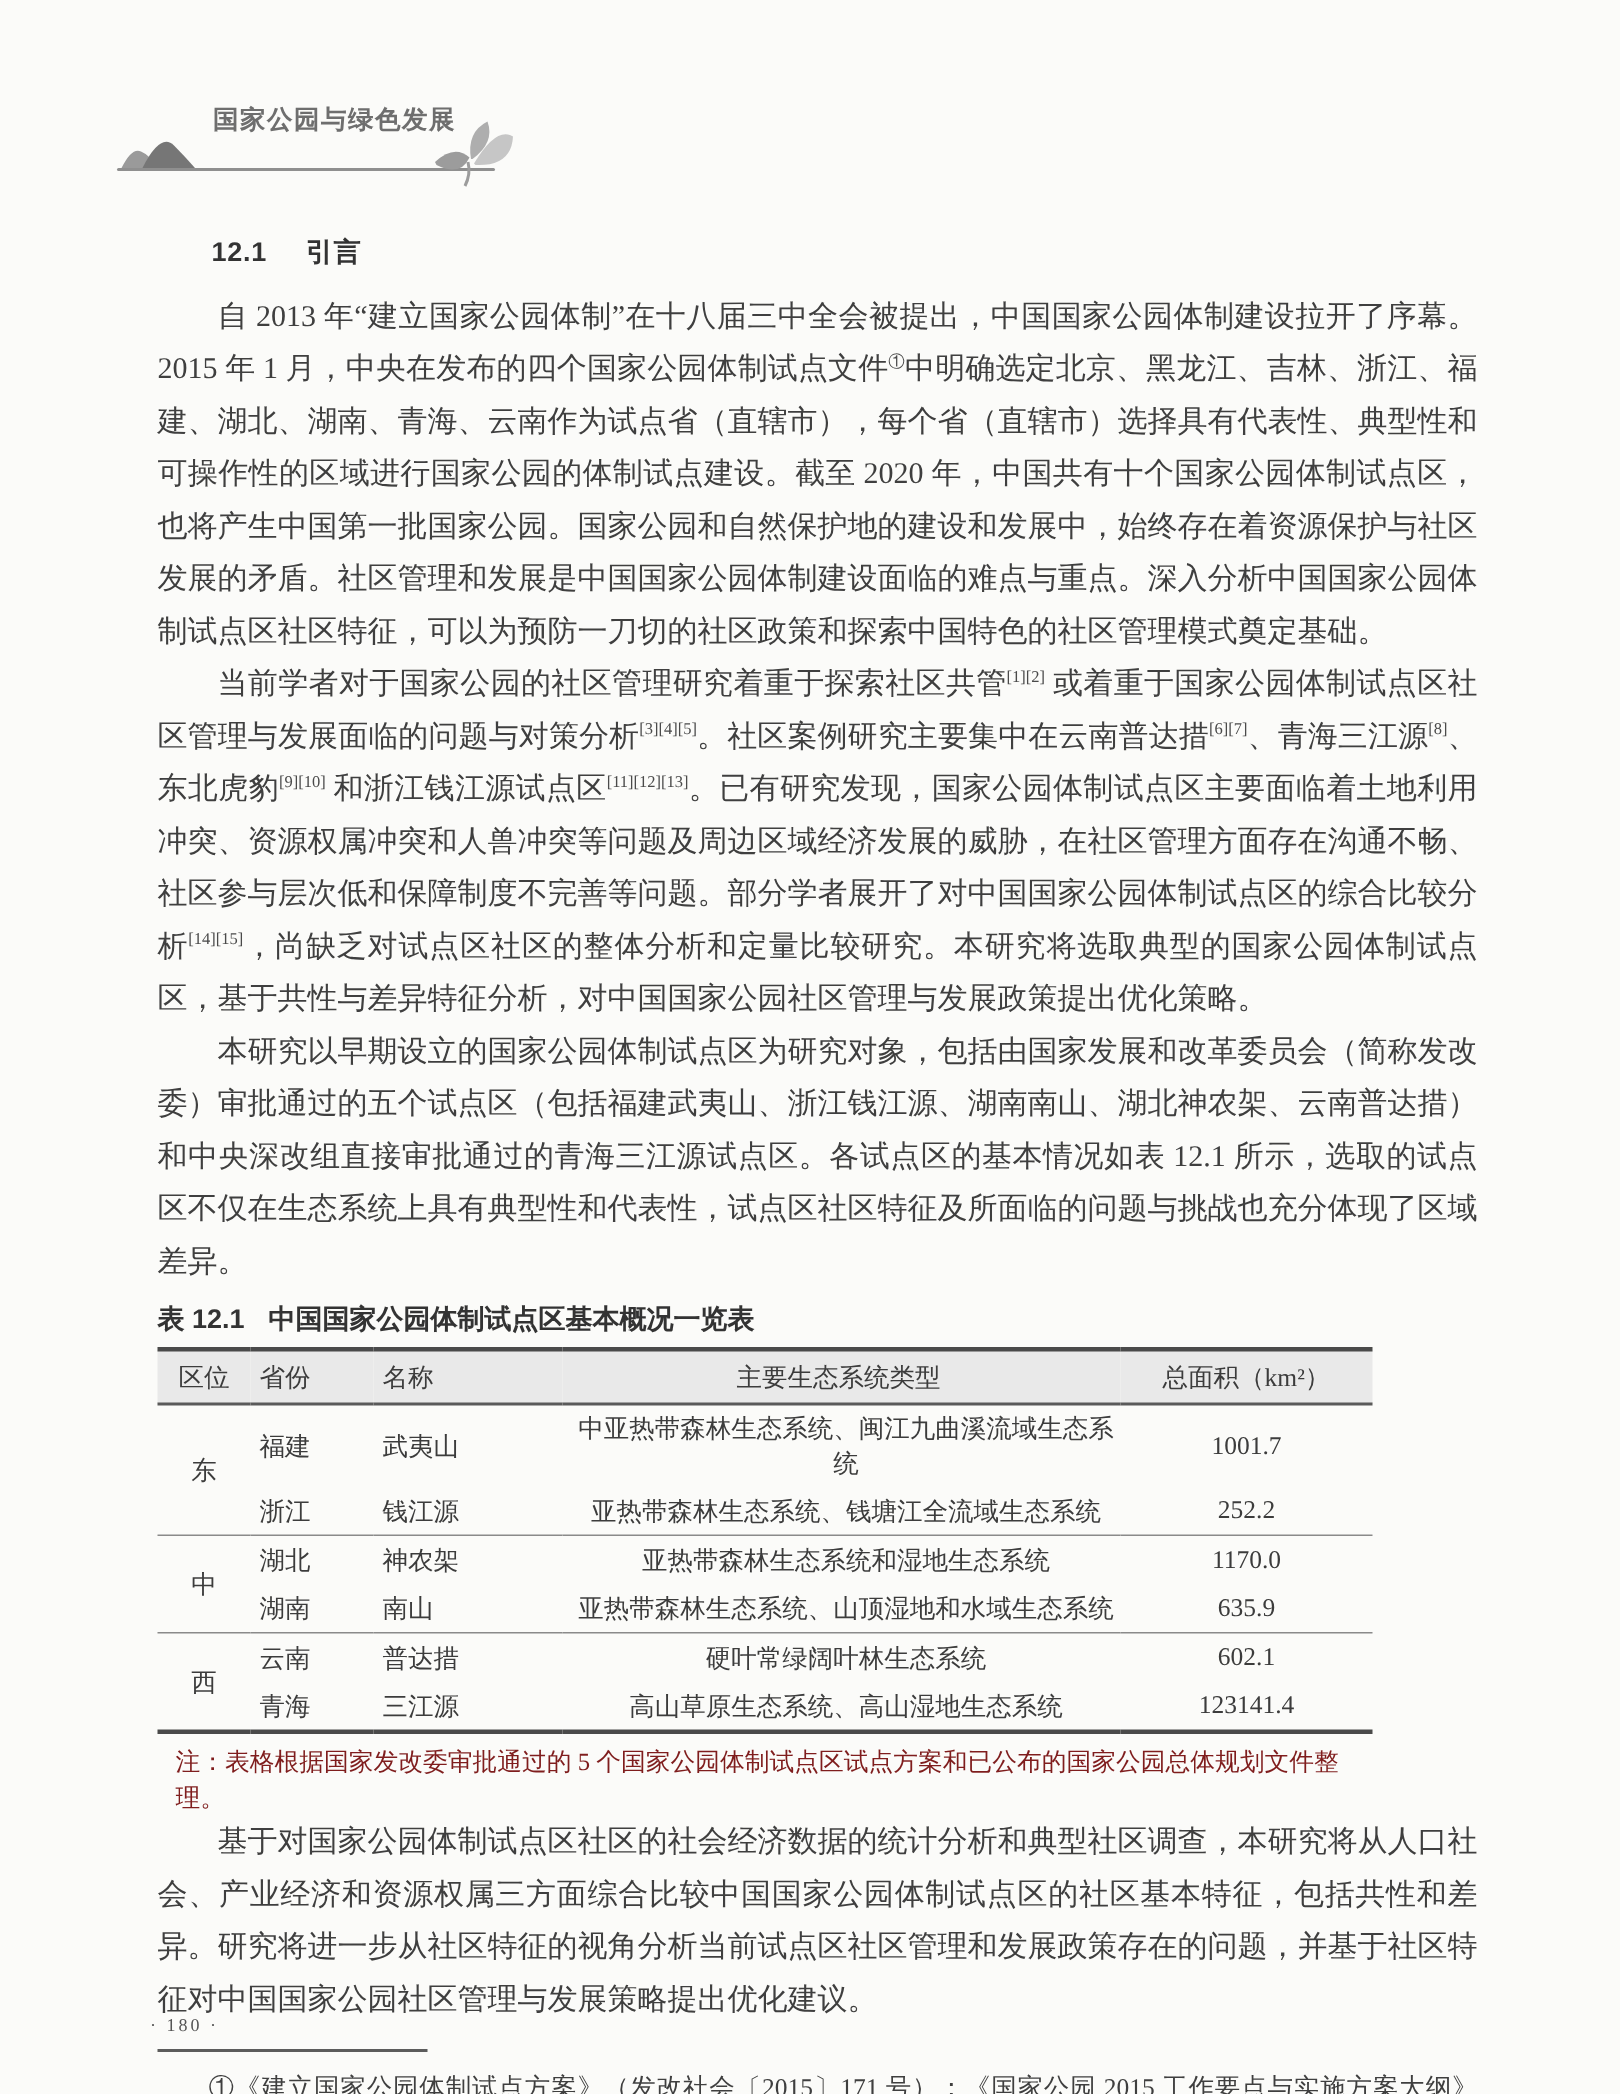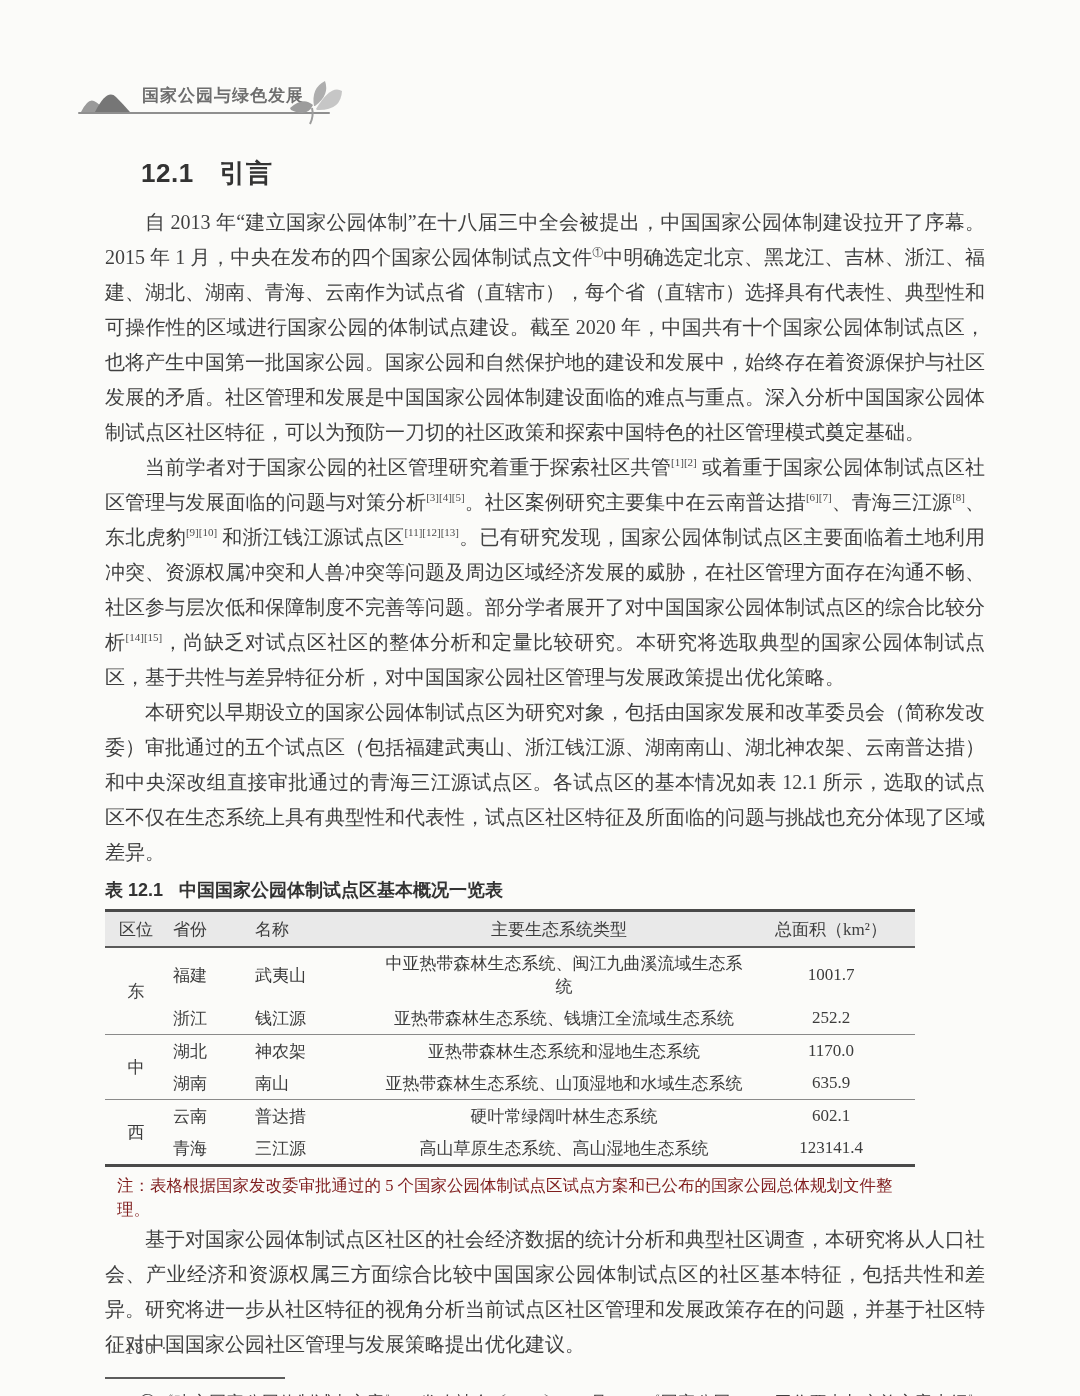--- a/index.html
+++ b/index.html
@@ -10,33 +10,33 @@
     font-family:"Liberation Serif","DejaVu Serif",serif;
     position:relative;
     overflow:hidden;
   }
 
   
   .brand{position:absolute;top:68px;left:78px;width:252px;height:52px;}
   .brand-rule{position:absolute;left:0;bottom:6px;width:100%;height:2px;background:#8f8f8f;border-radius:1px;}
   .brand-mountains{position:absolute;left:2px;bottom:7px;}
   .brand-title{
-    position:absolute;left:64px;bottom:13px;
+    position:absolute;left:64px;bottom:29px;
     font-family:"Liberation Sans","DejaVu Sans",sans-serif;
     font-weight:bold;font-size:17px;color:#6e6e6e;letter-spacing:1px;white-space:nowrap;
   }
   .brand-leaves{position:absolute;right:-14px;bottom:-6px;}
 
   
   .content{position:absolute;left:105px;top:156px;width:880px;}
 
   .section-heading{
     margin:0 0 14px 36px;
     font-family:"Liberation Sans","DejaVu Sans",sans-serif;
-    font-size:26px;font-weight:bold;color:#333;letter-spacing:.5px;
+    font-size:18px;font-weight:bold;color:#333;letter-spacing:.5px;
   }
   .section-heading .num{margin-right:26px;}
 
   p.body-p{
     margin:0;font-size:20px;line-height:35px;
     text-align:justify;text-justify:inter-ideograph;
     text-indent:2em;color:#3f3f3f;
   }
   sup.cite{font-size:11px;line-height:0;vertical-align:super;color:#4a4a4a;}
 
@@ -71,22 +71,22 @@
 
   
   .footnote-block{margin-top:15px;}
   .fn-rule{width:180px;height:2px;background:#5c5c5c;margin-bottom:10px;}
   p.footnote{
     margin:0;font-size:17px;line-height:27px;
     text-align:justify;text-indent:2em;color:#3f3f3f;
   }
 
   .pagenum{
-    position:absolute;left:112px;bottom:38px;
-    font-size:16px;color:#555;letter-spacing:2px;
+    position:absolute;left:100px;bottom:38px;
+    font-size:12px;color:#555;letter-spacing:2px;
   }
 </style>
 </head>
 <body>
 
 <div class="brand">
   <div class="brand-rule"></div>
   <svg class="brand-mountains" width="56" height="26" viewBox="0 0 56 26" aria-hidden="true">
     <path d="M1 25 Q8 11 14 14 Q19 16 26 25 Z" fill="#9a9a9a"></path>
     <path d="M15 25 Q27 1 36 10 Q43 17 50 25 Z" fill="#767676"></path>

